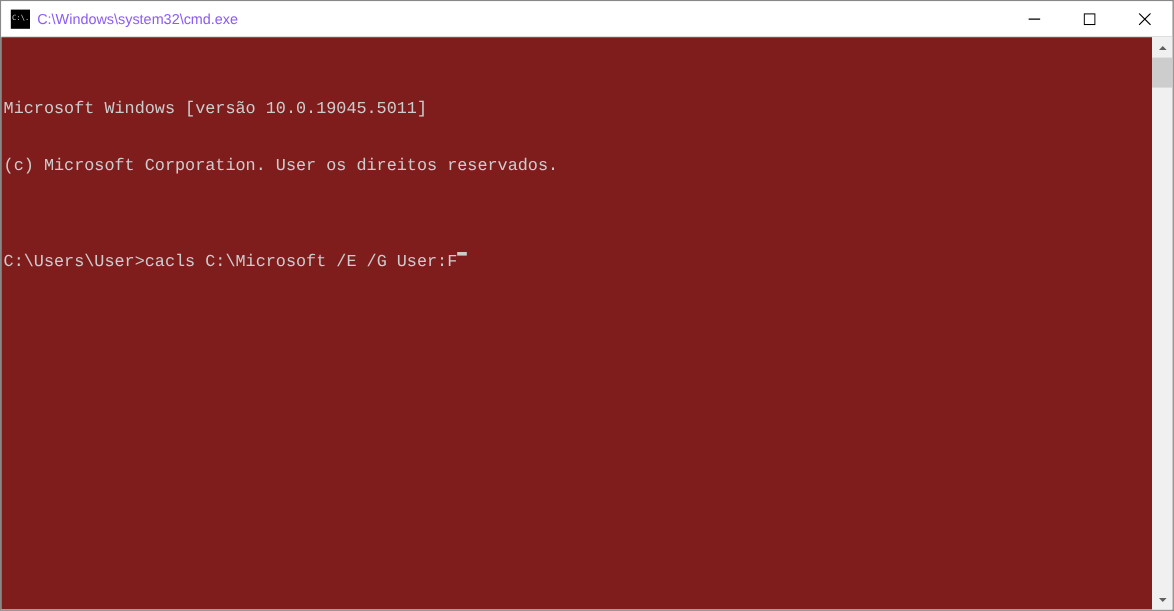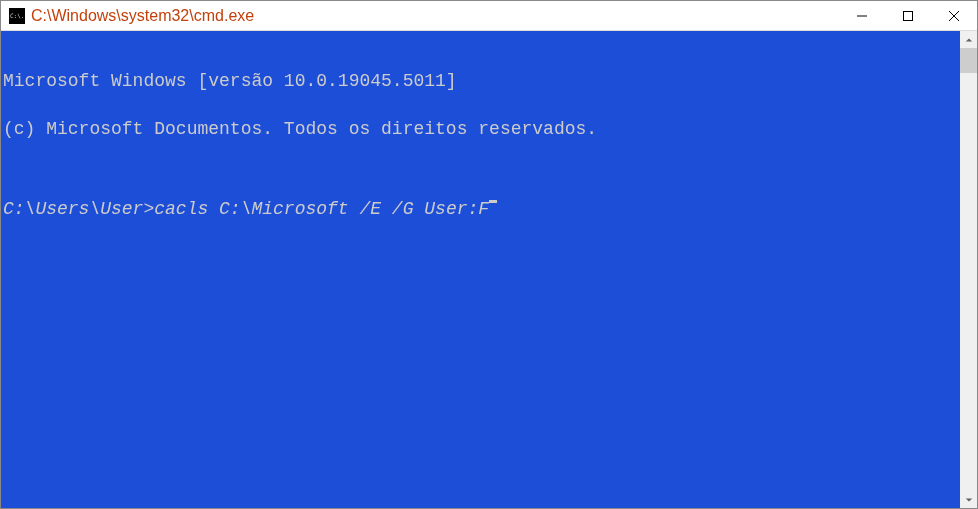--- a/index.html
+++ b/index.html
@@ -29,22 +29,22 @@
       justify-content: flex-start;
       padding-left: 1px;
     }
     .titlebar-icon span {
       color: #ccc;
       font-size: 6px;
       font-family: monospace;
       line-height: 1;
     }
     .titlebar-title {
-      font-size: 16px;
-      color: #c2410c;
+      font-size: 12px;
+      color: #8b5cf6;
       flex: 1;
     }
     .window-controls {
       display: flex;
       height: 100%;
     }
     .window-btn {
       width: 46px;
       height: 100%;
       display: flex;
@@ -53,31 +53,31 @@
       cursor: pointer;
     }
     .window-btn svg { width: 10px; height: 10px; }
     .terminal-wrap {
       position: relative;
       height: calc(100% - 30px);
       display: flex;
     }
     .terminal {
       flex: 1;
-      background: #1d4ed8;
+      background: #7f1d1d;
       color: #cccccc;
       font-family: Consolas, "Courier New", monospace;
-      font-size: 18px;
+      font-size: 14px;
       line-height: 16px;
-      padding: 10px 0 0 2px;
+      padding: 20px 0 0 2px;
       white-space: pre;
       overflow: hidden;
     }
     .terminal-line { display: block; }
-    .prompt-line { display: flex; font-style: italic; }
+    .prompt-line { display: flex; }
     .cursor {
       display: inline-block;
       width: 8px;
       height: 3px;
       background: #cccccc;
       margin-left: 0;
       vertical-align: baseline;
       position: relative;
       top: -1px;
     }
@@ -135,21 +135,21 @@
           <line x1="0" y1="0" x2="10" y2="10" stroke="#000" stroke-width="1"></line>
           <line x1="10" y1="0" x2="0" y2="10" stroke="#000" stroke-width="1"></line>
         </svg>
     </div>
   </div>
 </div>
 
 <div class="terminal-wrap">
   <div class="terminal">
     <span class="terminal-line">Microsoft Windows [versão 10.0.19045.5011]</span>
-    <span class="terminal-line">(c) Microsoft Documentos. Todos os direitos reservados.</span>
+    <span class="terminal-line">(c) Microsoft Corporation. User os direitos reservados.</span>
     <span class="terminal-line"></span>
     <span class="prompt-line"><span>C:\Users\User&gt;</span><span>cacls C:\Microsoft /E /G User:F</span><span class="cursor"></span></span>
   </div>
   <div class="scrollbar">
     <div class="scroll-btn">
       <svg viewBox="0 0 10 10">
           <path d="M1 7 L5 3 L9 7"></path>
         </svg>
     </div>
     <div class="scroll-track">

